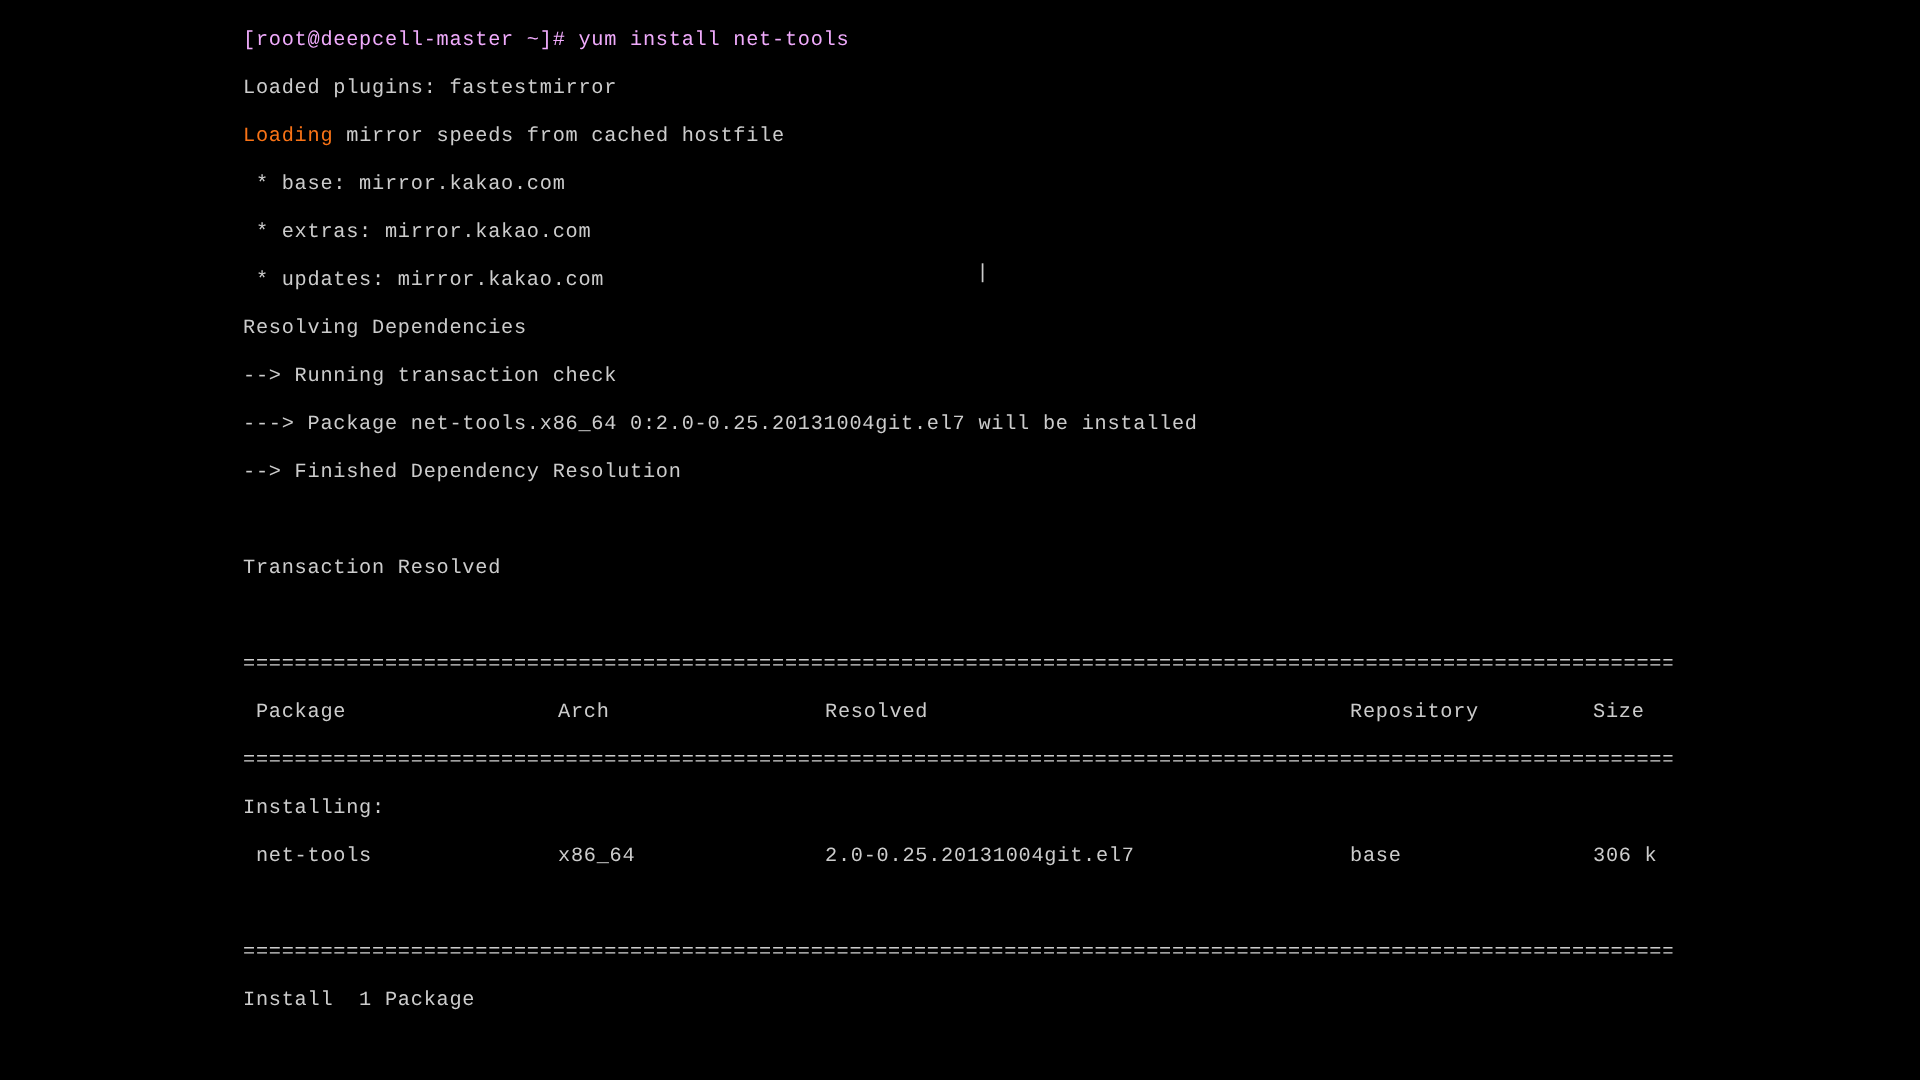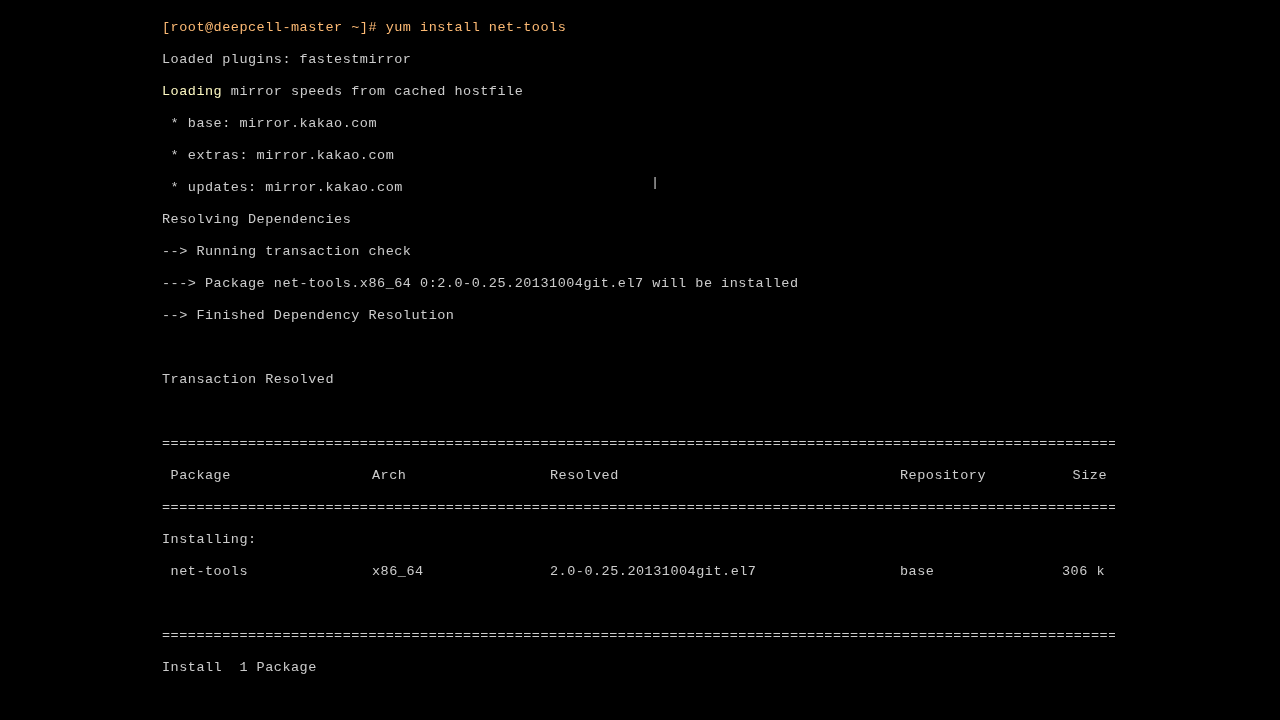--- a/index.html
+++ b/index.html
@@ -21,24 +21,24 @@
       padding: 4px 0 0 162px;
       width: 1113px;
       line-height: 16px;
       white-space: pre;
     }
     .line {
       display: block;
       min-height: 16px;
     }
     .teal {
-      color: #fef9c3;
+      color: #f97316;
     }
     .white {
-      color: #fdba74;
+      color: #f0abfc;
     }
     .divider {
       overflow: hidden;
       width: 953px;
       display: block;
     }
     .caret {
       position: absolute;
       color: #cccccc;
       top: 175px;
@@ -56,21 +56,21 @@
 <span class="line"> * extras: mirror.kakao.com</span>
 <span class="line"> * updates: mirror.kakao.com</span>
 <span class="line">Resolving Dependencies</span>
 <span class="line">--&gt; Running transaction check</span>
 <span class="line">---&gt; Package net-tools.x86_64 0:2.0-0.25.20131004git.el7 will be installed</span>
 <span class="line">--&gt; Finished Dependency Resolution</span>
 <span class="line"></span>
 <span class="line">Transaction Resolved</span>
 <span class="line"></span>
 <span class="line divider">=================================================================================================================================================</span>
-<span class="line"><span style="display:inline-block;width:210px"> Package</span><span style="display:inline-block;width:178px">Arch</span><span style="display:inline-block;width:350px">Resolved</span><span style="display:inline-block;width:162px">Repository</span><span style="display:inline-block;width:45px;text-align:right">Size</span></span>
+<span class="line"><span style="display:inline-block;width:210px"> Package</span><span style="display:inline-block;width:178px">Arch</span><span style="display:inline-block;width:350px">Resolved</span><span style="display:inline-block;width:162px">Repository</span><span style="display:inline-block;width:45px;text-align:left">Size</span></span>
 <span class="line divider">=================================================================================================================================================</span>
 <span class="line">Installing:</span>
 <span class="line"><span style="display:inline-block;width:210px"> net-tools</span><span style="display:inline-block;width:178px">x86_64</span><span style="display:inline-block;width:350px">2.0-0.25.20131004git.el7</span><span style="display:inline-block;width:162px">base</span><span style="display:inline-block;width:45px;text-align:left">306 k</span></span>
 <span class="line"></span>
 <span class="line divider">=================================================================================================================================================</span>
 <span class="line">Install  1 Package</span>
 
 
 
 

